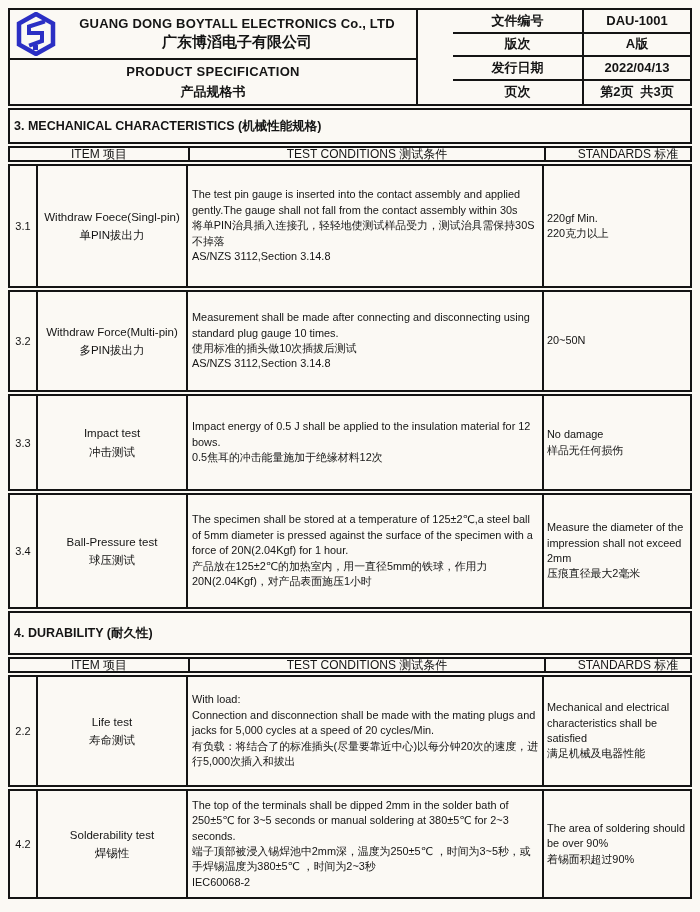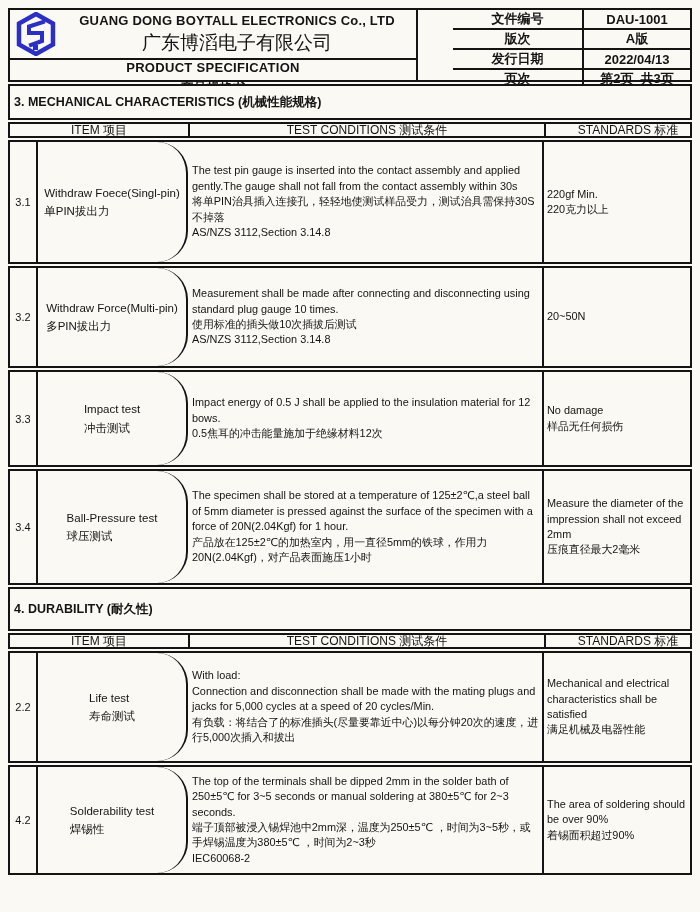--- a/index.html
+++ b/index.html
@@ -21,39 +21,39 @@
     gap: 2px;
     width: 684px;
   }
   .block {
     border: 2px solid #141414;
     background: #fbf9f4;
     display: flex;
   }
 
   
-  .hdr { height: 74px; }
+  .hdr { height: 98px; }
   .hdr-left {
     flex: 0 0 408px;
     border-right: 2px solid #141414;
     display: flex;
     flex-direction: column;
   }
   .hdr-company {
     flex: 1 1 50%;
     border-bottom: 2px solid #141414;
     display: flex;
     align-items: center;
     padding: 2px 6px;
     gap: 8px;
   }
   .hdr-logo { flex: 0 0 40px; height: 44px; }
   .hdr-company-names { flex: 1; text-align: center; }
   .company-en { font-weight: bold; font-size: 13px; letter-spacing: .2px; }
-  .company-cn { font-weight: normal; font-size: 19px; margin-top: 2px; }
+  .company-cn { font-weight: bold; font-size: 15px; margin-top: 2px; }
   .hdr-spec {
     flex: 1 1 50%;
     display: flex;
     flex-direction: column;
     align-items: center;
     justify-content: center;
   }
   .spec-en { font-weight: bold; font-size: 13px; letter-spacing: .3px; }
   .spec-cn { font-weight: bold; font-size: 13px; margin-top: 4px; }
   .hdr-right { flex: 1; display: flex; flex-direction: column; }
@@ -113,26 +113,25 @@
     align-items: center;
     justify-content: center;
     font-size: 11px;
   }
   .trow .cell-item {
     flex: 0 0 150px;
     border-right: 2px solid #141414;
     display: flex;
     align-items: center;
     justify-content: center;
-    text-align: left;
+    text-align: center;
     font-size: 11.5px;
     line-height: 1.6;
     white-space: pre-wrap;
     padding: 2px;
-    border-radius: 31px;
   }
   .trow .cell-cond {
     flex: 0 0 356px;
     border-right: 2px solid #141414;
     display: flex;
     align-items: center;
     font-size: 10.9px;
     line-height: 1.42;
     white-space: pre-wrap;
     padding: 3px 2px 3px 4px;

